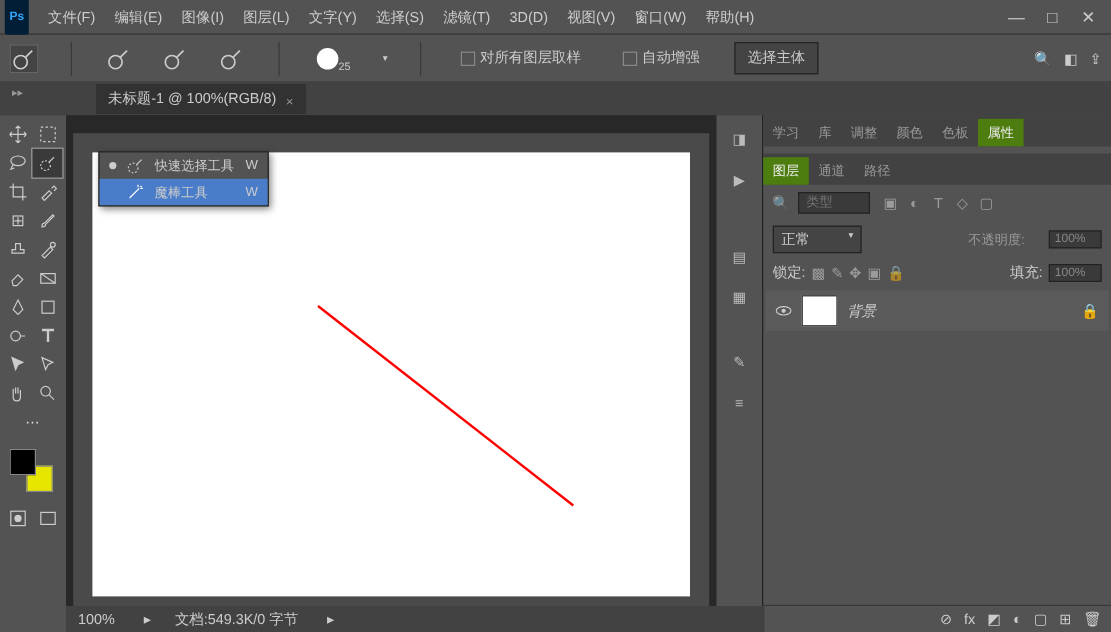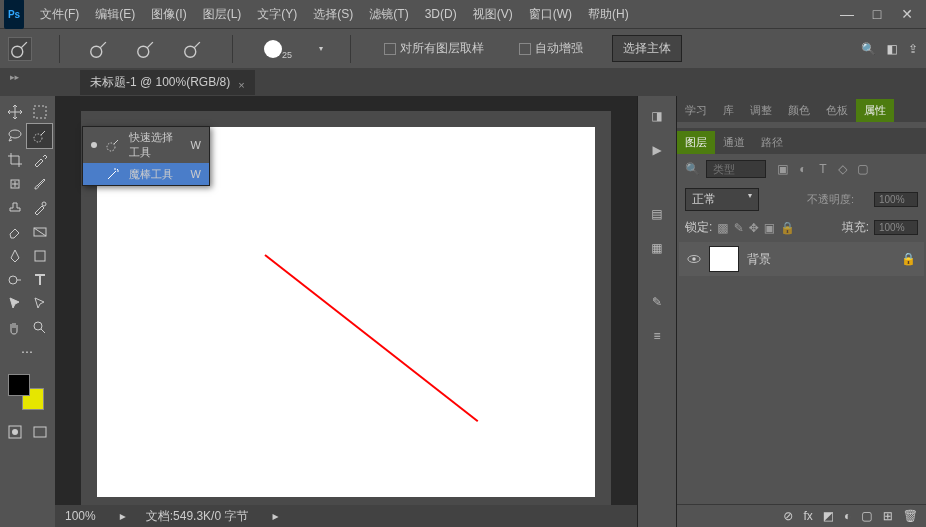--- a/index.html
+++ b/index.html
@@ -30,44 +30,44 @@
 .tool svg{width:16px;height:16px}
 .swatches{margin:8px 4px;position:relative;width:40px;height:40px}
 .swatch-b{position:absolute;right:2px;bottom:2px;width:22px;height:22px;background:#e6e600;border:1px solid #888}
 .swatch-f{position:absolute;left:2px;top:2px;width:22px;height:22px;background:#000;border:1px solid #888}
 .canvas-area{flex:1;background:#282828;position:relative;display:flex;align-items:center;justify-content:center}
 .canvas-shadow{background:#4a4a4a;padding:16px}
 .canvas{width:498px;height:370px;background:#fff}
 .red-line{position:absolute;left:210px;top:158px;width:270px;height:2px;background:red;transform-origin:left center;transform:rotate(38deg)}
 .right-strip{width:39px;background:#535353;border-left:1px solid #222;display:flex;flex-direction:column;align-items:center;padding-top:8px;gap:10px}
 .right-strip .ritem{width:24px;height:24px;display:flex;align-items:center;justify-content:center;color:#bbb}
-.panels{width:250px;background:#535353;border-left:1px solid #222;display:flex;flex-direction:column}
+.panels{width:291px;background:#535353;border-left:1px solid #222;display:flex;flex-direction:column}
 .panel-tabs{display:flex;background:#424242;height:26px;align-items:flex-end}
 .ptab{padding:4px 8px;font-size:11px;color:#999}
 .ptab.active{background:#4d7c0f;color:#eee}
 .panel-subtabs{display:flex;background:#424242;height:26px;align-items:flex-end;margin-top:6px}
 .layer-filter{display:flex;align-items:center;padding:6px 8px;gap:6px}
 .layer-filter input{background:#3a3a3a;border:1px solid #222;color:#ccc;padding:2px 6px;width:60px;font-size:11px}
 .filter-icons{display:flex;gap:6px;margin-left:4px}
 .filter-icons span{width:14px;height:14px;opacity:0.6;display:flex;align-items:center;justify-content:center}
 .blend-row{display:flex;padding:4px 8px;align-items:center;gap:20px}
 .blend-sel{background:#444;border:1px solid #222;padding:2px 6px;flex:0 0 74px;color:#999}
 .opacity-lbl{margin-left:auto;font-size:11px;color:#999}
 .opacity-val{background:#3a3a3a;border:1px solid #222;padding:1px 4px;width:44px;font-size:10px;color:#888}
 .lock-row{display:flex;padding:4px 8px;align-items:center;gap:5px;font-size:11px;color:#999}
 .lock-icons{display:flex;gap:5px}
 .lock-icons span{opacity:0.6}
 .layer-item{display:flex;align-items:center;padding:4px 8px;gap:8px;background:#5a5a5a;margin:2px 2px}
 .eye{width:14px;height:14px}
 .layer-thumb{width:30px;height:26px;background:#fff;border:1px solid #222}
-.layer-name{flex:1;}
+.layer-name{flex:1;font-style:italic}
 .lock-icon{color:#aaa}
 .layer-bottom{margin-top:auto;display:flex;padding:4px 8px;gap:10px;border-top:1px solid #383838;color:#999;font-size:12px;justify-content:flex-end}
 .flyout{position:absolute;left:82px;top:126px;background:#535353;border:1px solid #222;box-shadow:2px 2px 6px rgba(0,0,0,0.5);z-index:100}
-.fly-item{display:flex;align-items:center;padding:3px 8px;gap:8px;width:126px}
+.fly-item{display:flex;align-items:center;padding:3px 8px;gap:8px;width:140px}
 .fly-item.sel{background:#4a7dc9}
 .fly-dot{width:6px;height:6px;background:#ccc;border-radius:50%}
 .fly-space{width:6px}
 .fly-icon{width:16px;height:16px;display:flex;align-items:center;justify-content:center}
 .fly-label{flex:1;font-size:11px}
 .fly-key{color:#ccc;font-size:11px}
 .status{position:absolute;bottom:0;left:55px;right:289px;height:22px;background:#424242;display:flex;align-items:center;padding:0 10px;gap:20px;font-size:11px}
 .status .caret{margin-left:4px}
 </style>
 </head>

